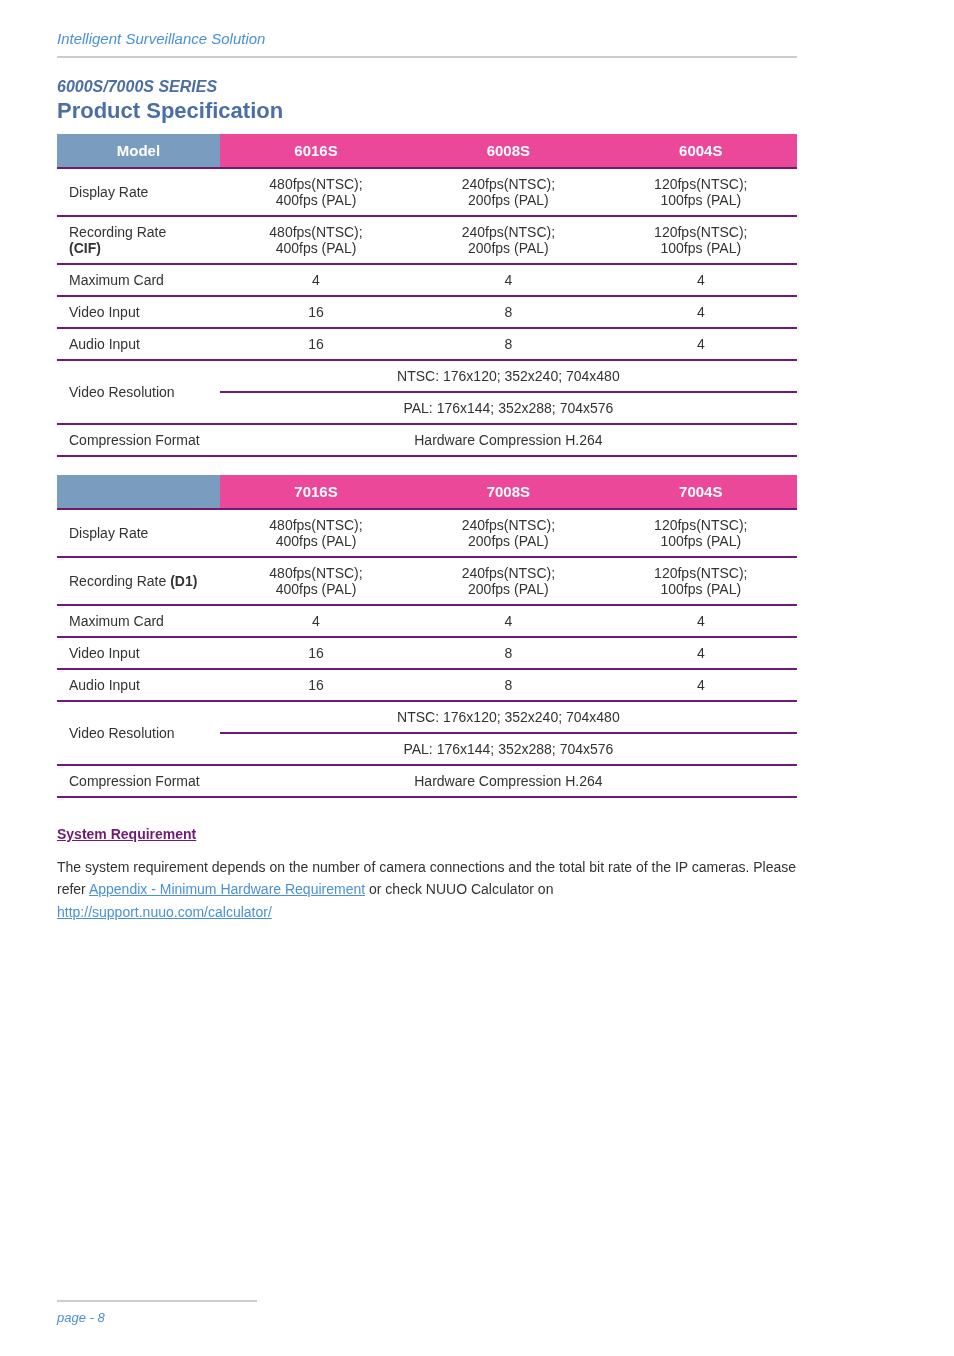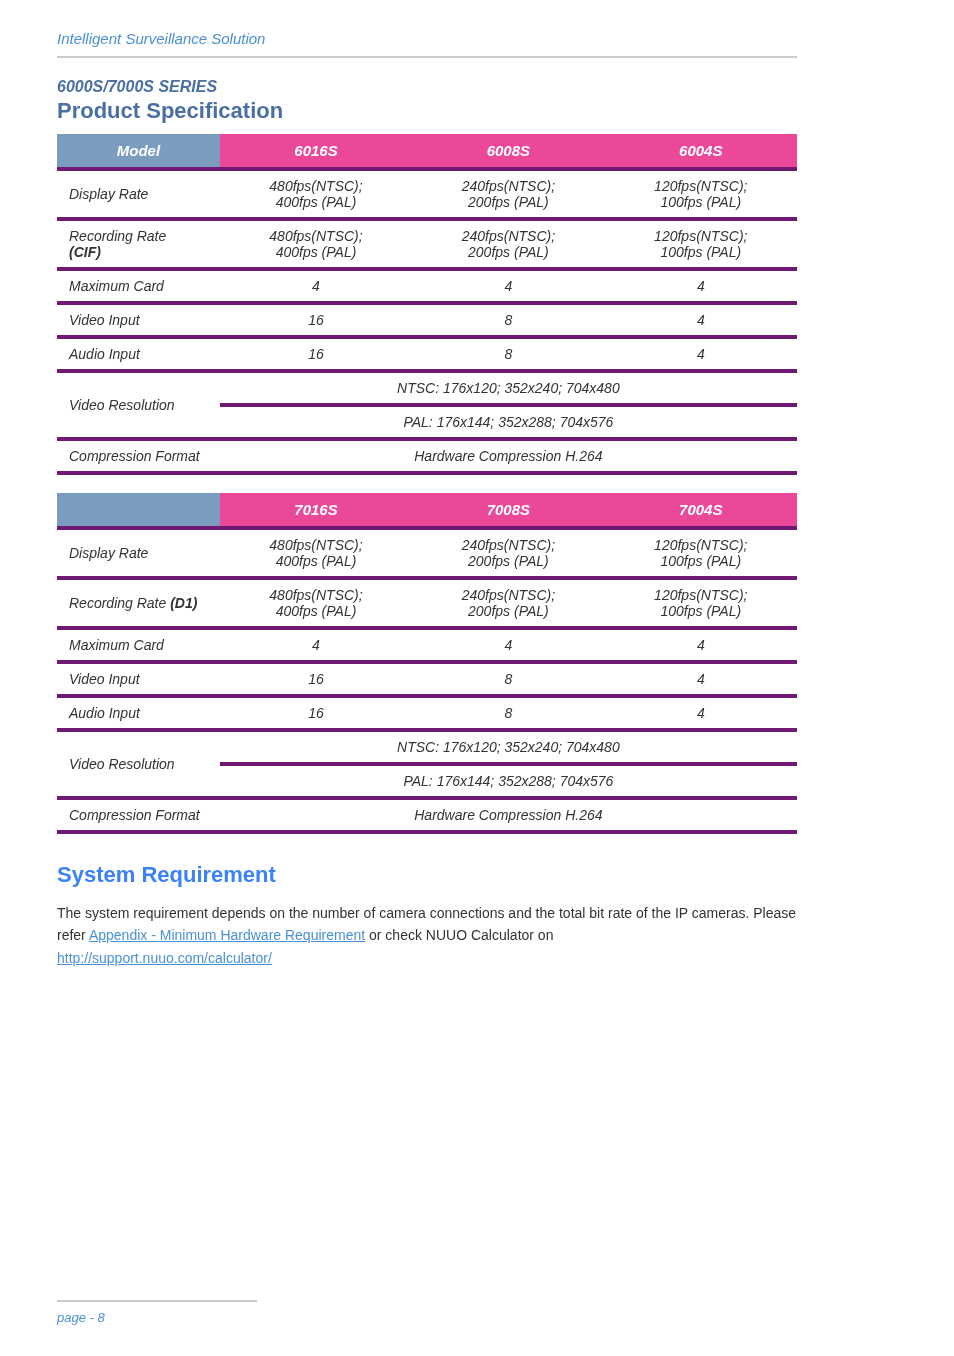--- a/index.html
+++ b/index.html
@@ -53,22 +53,21 @@
     .spec-table {
       width: 100%;
       border-collapse: collapse;
       margin-bottom: 18px;
       font-size: 14px;
     }
 
     .spec-table td {
       padding: 7px 12px;
       text-align: center;
-      border-bottom: 4px solid #701a75;
-      font-style: italic;
+      border-bottom: 2px solid #701a75;
     }
 
     .spec-table .label-cell {
       text-align: left;
       font-weight: normal;
       color: #333;
       width: 22%;
     }
 
     .spec-table .header-row td {
@@ -78,25 +77,26 @@
       font-size: 15px;
       padding: 8px 12px;
     }
 
     .spec-table .header-row td:first-child {
       background-color: #7a9cbf;
     }
 
     
     .system-req-title {
-      font-size: 22px;
-      font-weight: bold;
-      color: #3b82f6;
+      font-size: 14px;
+      font-weight: bold;
+      color: #701a75;
       margin-top: 28px;
       margin-bottom: 14px;
+      text-decoration: underline;
     }
 
     .system-req-text {
       font-size: 14px;
       line-height: 1.6;
       color: #333;
     }
 
     .system-req-text a {
       color: #4a90d9;

